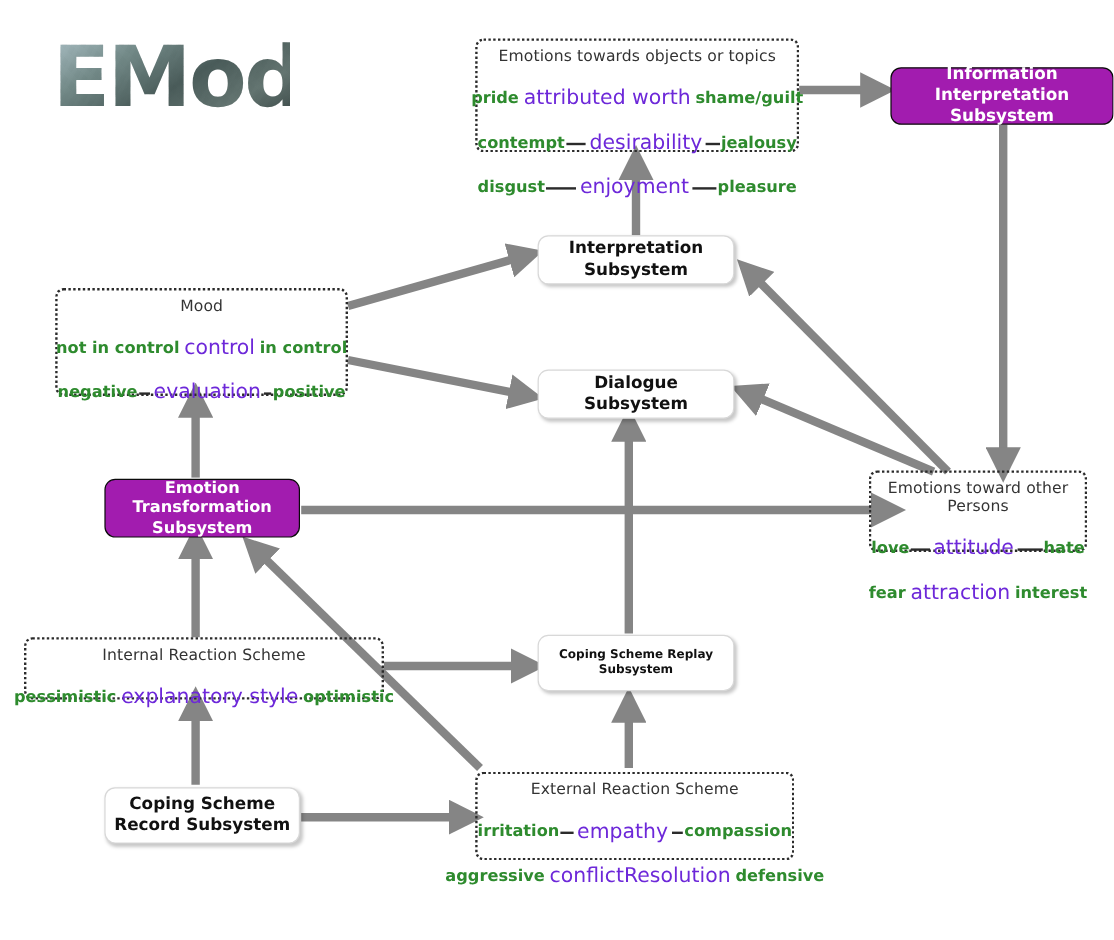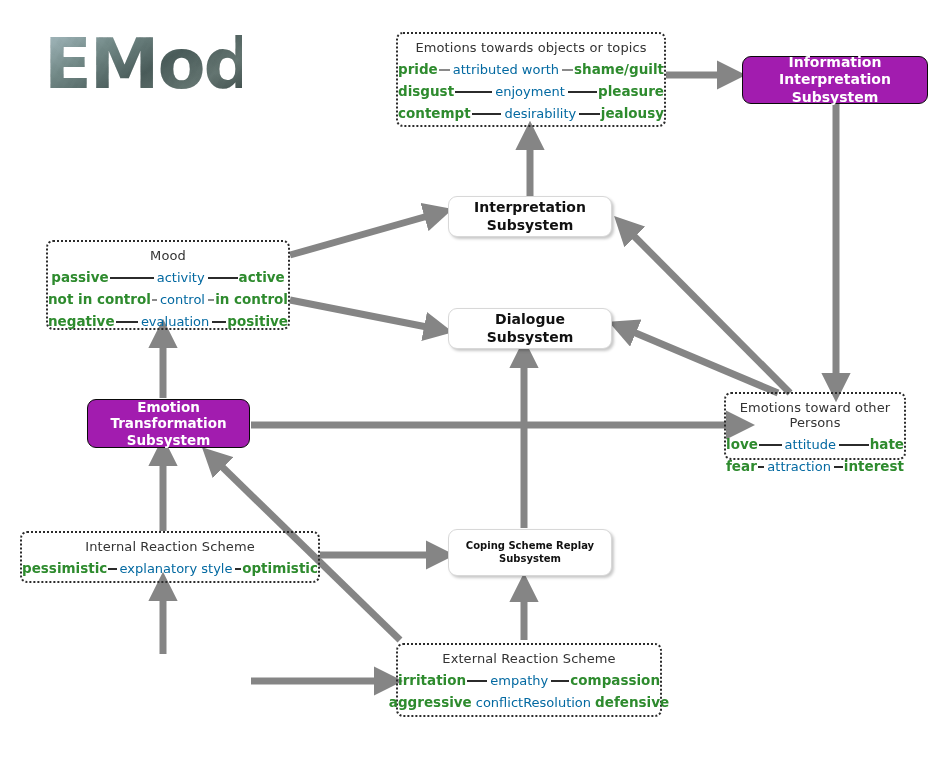--- a/index.html
+++ b/index.html
@@ -53,24 +53,24 @@
     border:2px dotted #2b2b2b;
     border-radius:7px;
     background:transparent;
   }
   .scheme-title{
     text-align:center;color:#333333;font-size:13px;
     padding-top:6px;letter-spacing:.1px;
   }
   .scheme-row{
     display:flex;align-items:center;justify-content:center;
-    margin-top:6px;white-space:nowrap;
+    margin-top:17px;white-space:nowrap;
   }
   .pole{color:#2e8b2e;font-weight:bold;font-size:13.5px;}
-  .mid{color:#0369a1;font-size:13px;padding:0 2px;}
+  .mid{color:#6d28d9;font-size:17px;padding:0 2px;}
   .lnk{
     display:inline-block;height:0;border-top:2px solid #2b2b2b;
     margin:0 1px;vertical-align:middle;position:relative;top:1px;
   }
   .lnk-gray{border-top-color:#8a8a8a;}
 </style>
 </head>
 <body>
 
 <div id="stage">
@@ -124,44 +124,37 @@
   <div class="node node-dotted" style="left:396px;top:32px;width:270px;height:95px;">
       <div class="scheme-title">Emotions towards objects or topics</div>
       <div class="scheme-row">
         <span class="pole">pride</span>
         <span class="lnk lnk-gray" style="width: 30px;"></span>
         <span class="mid">attributed worth</span>
         <span class="lnk lnk-gray" style="width: 30px;"></span>
         <span class="pole">shame/guilt</span>
       </div>
       <div class="scheme-row">
+        <span class="pole">contempt</span>
+        <span class="lnk" style="width: 55px;"></span>
+        <span class="mid">desirability</span>
+        <span class="lnk" style="width: 38px;"></span>
+        <span class="pole">jealousy</span>
+      </div>
+      <div class="scheme-row">
         <span class="pole">disgust</span>
         <span class="lnk" style="width: 56px;"></span>
         <span class="mid">enjoyment</span>
         <span class="lnk" style="width: 44px;"></span>
         <span class="pole">pleasure</span>
       </div>
-      <div class="scheme-row">
-        <span class="pole">contempt</span>
-        <span class="lnk" style="width: 55px;"></span>
-        <span class="mid">desirability</span>
-        <span class="lnk" style="width: 38px;"></span>
-        <span class="pole">jealousy</span>
-      </div>
     </div>
 
   <div class="node node-dotted" style="left:46px;top:240px;width:244px;height:90px;">
       <div class="scheme-title">Mood</div>
-      <div class="scheme-row">
-        <span class="pole">passive</span>
-        <span class="lnk" style="width: 44px;"></span>
-        <span class="mid">activity</span>
-        <span class="lnk" style="width: 30px;"></span>
-        <span class="pole">active</span>
-      </div>
       <div class="scheme-row">
         <span class="pole">not in control</span>
         <span class="lnk lnk-gray" style="width: 26px;"></span>
         <span class="mid">control</span>
         <span class="lnk lnk-gray" style="width: 32px;"></span>
         <span class="pole">in control</span>
       </div>
       <div class="scheme-row">
         <span class="pole">negative</span>
         <span class="lnk" style="width: 38px;"></span>
@@ -231,14 +224,17 @@
   </div>
 
   <div class="node node-solid node-black" style="left:87px;top:399px;width:163px;height:49px;font-size:13.5px;padding:0 18px;">
     <span>Emotion Transformation Subsystem</span>
   </div>
 
   <div class="node node-solid node-white" style="left:448px;top:529px;width:164px;height:47px;font-size:10px;padding:0 7px;">
     <span>Coping Scheme Replay Subsystem</span>
   </div>
 
+  <div class="node node-solid node-white" style="left:87px;top:656px;width:163px;height:47px;font-size:14px;padding:0 7px;">
+    <span>Coping Scheme Record Subsystem</span>
+  </div>
 
 </div>
 
 </body></html>

